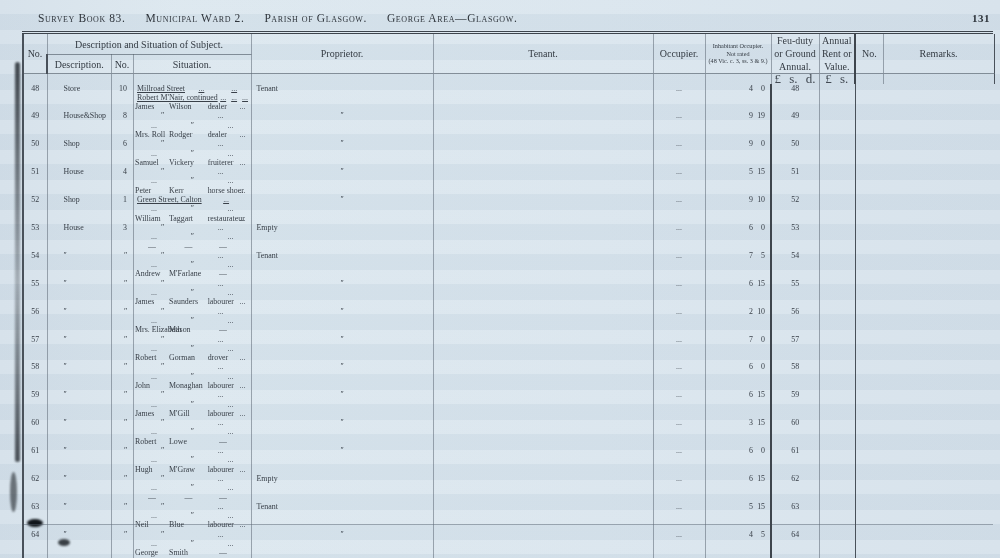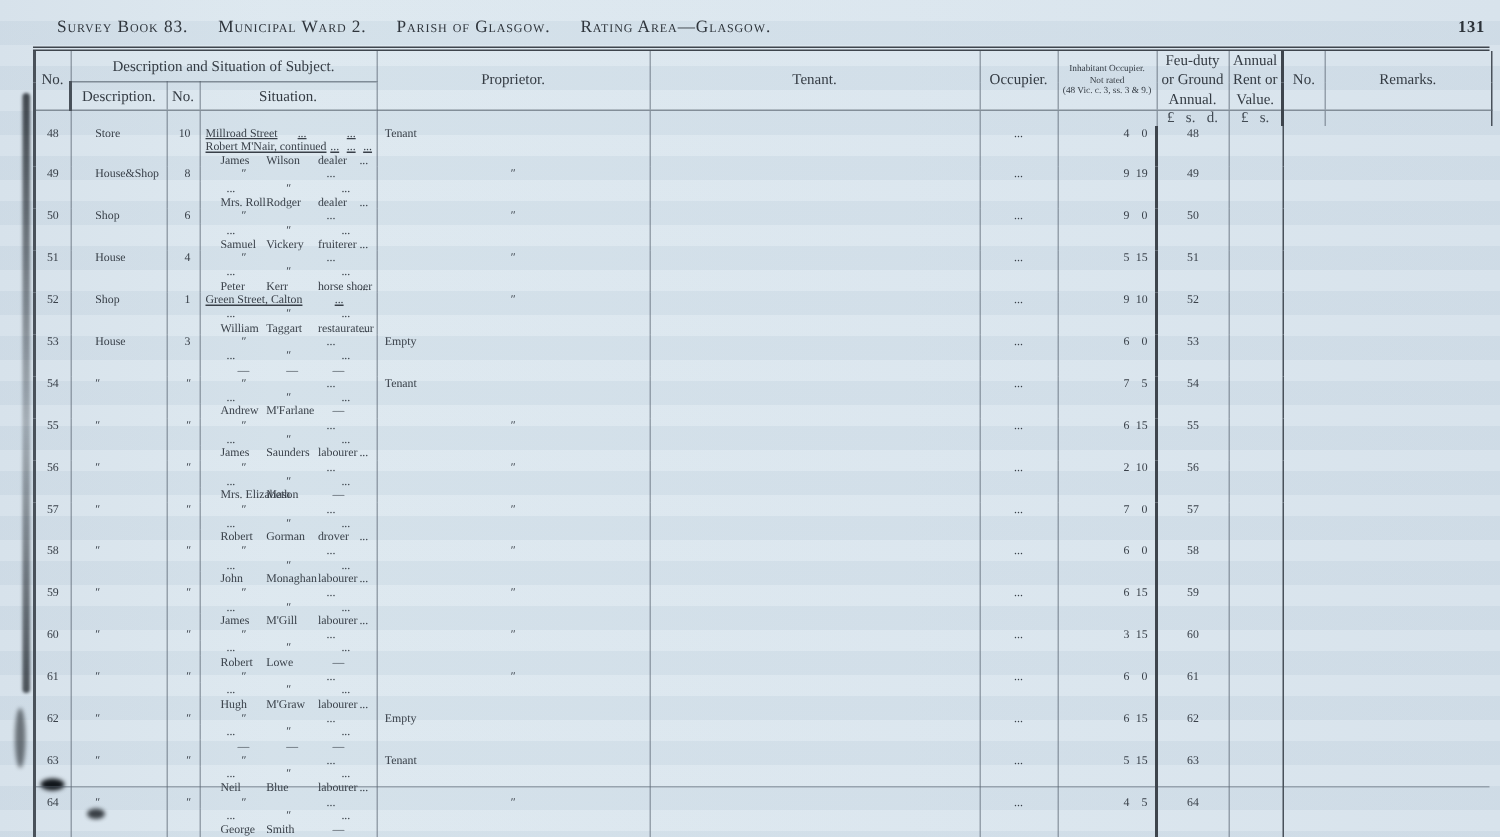--- a/index.html
+++ b/index.html
@@ -66,38 +66,38 @@
     text-align:center;vertical-align:middle;
     font-size:10px;line-height:1.3;white-space:pre-line;
     color:#343b43;
   }
   thead tr.r1 th{height:20px;}
   thead tr.r2 th{height:18px;}
   thead th.small{font-size:6.2px;line-height:1.25;}
 
   tbody tr{height:9.36px;}
   tbody tr.units{height:10px;}
-  tbody tr.units td{font-size:10px;color:#424a53;text-align:center;word-spacing:5px;}
+  tbody tr.units td{font-size:13px;color:#424a53;text-align:center;word-spacing:5px;}
   tbody tr.filler{height:auto;}
   tbody td{border-top:none;border-bottom:none;}
 
   .c-rowno{text-align:center;}
   .c-desc{text-align:left;padding-left:16px;}
   .c-snum{text-align:right;padding-right:6px;}
   .c-occ{padding-left:5px;}
   .c-occ.ctr{text-align:center;padding-left:0;}
   .c-no2{text-align:center;}
 
   .parts{display:flex;}
   .parts.around{justify-content:space-around;}
   .parts.lead{justify-content:flex-end;padding-left:3px;text-decoration:underline;}
   .parts.lead .dotseg{flex:1;text-align:center;}
   .parts span{white-space:nowrap;}
 
-  .c-ten{display:flex;padding-left:13px;padding-right:2px;}
+  .c-ten{display:flex;padding-left:1px;padding-right:2px;}
   .tn1{width:30%;}
   .tn2{width:34%;}
   .tn3{width:27%;}
   .tn3.dash,.tn1.dash,.tn2.dash{text-align:center;}
   .tn4{flex:1;text-align:right;padding-right:3px;}
 
   .money{text-align:center;}
   .money .mrow{display:flex;justify-content:flex-end;padding-right:5px;}
   .money .m{width:12px;text-align:right;}
 </style>
@@ -108,21 +108,21 @@
   <div class="edge-gutter"></div>
   <div class="smudge s1"></div>
   <div class="smudge s2"></div>
   <div class="smudge s3"></div>
 
   <div class="titlebar">
     <div class="title">
       <span class="seg">Survey Book 83.</span>
       <span class="seg">Municipal Ward 2.</span>
       <span class="seg">Parish of Glasgow.</span>
-      <span class="seg">Rating Area—Glasgow.</span>
+      <span class="seg">George Area—Glasgow.</span>
     </div>
     <span class="pageno">131</span>
   </div>
 
   <div class="table-wrap">
     <table>
       <colgroup>
         <col class="c1">
           <col class="c2">
           <col class="c3">

